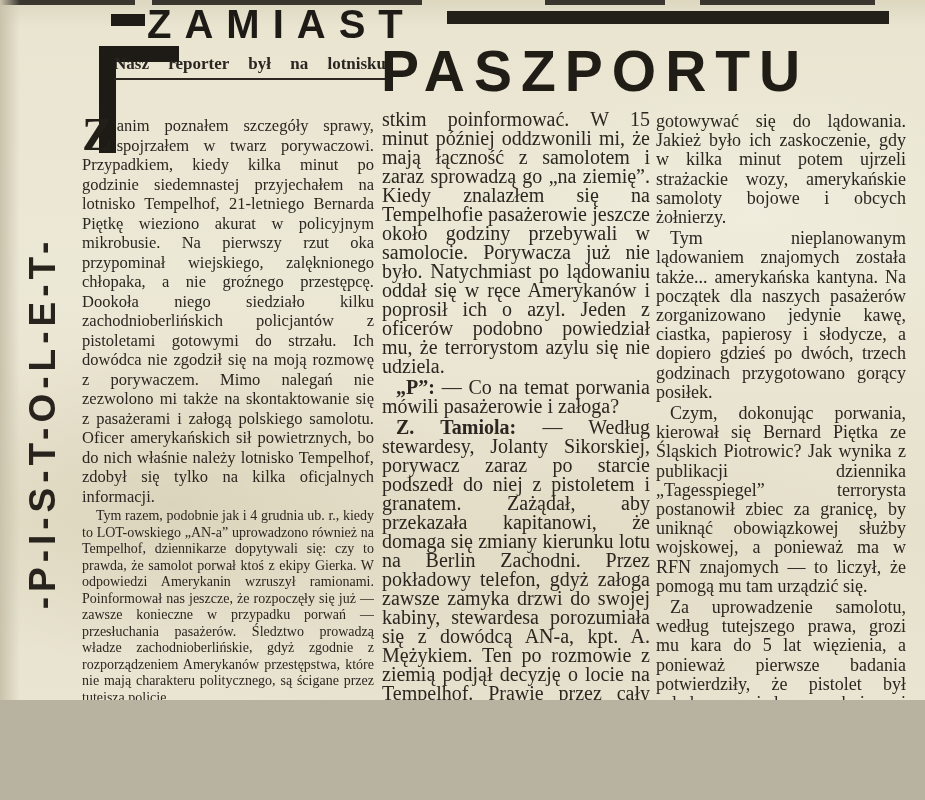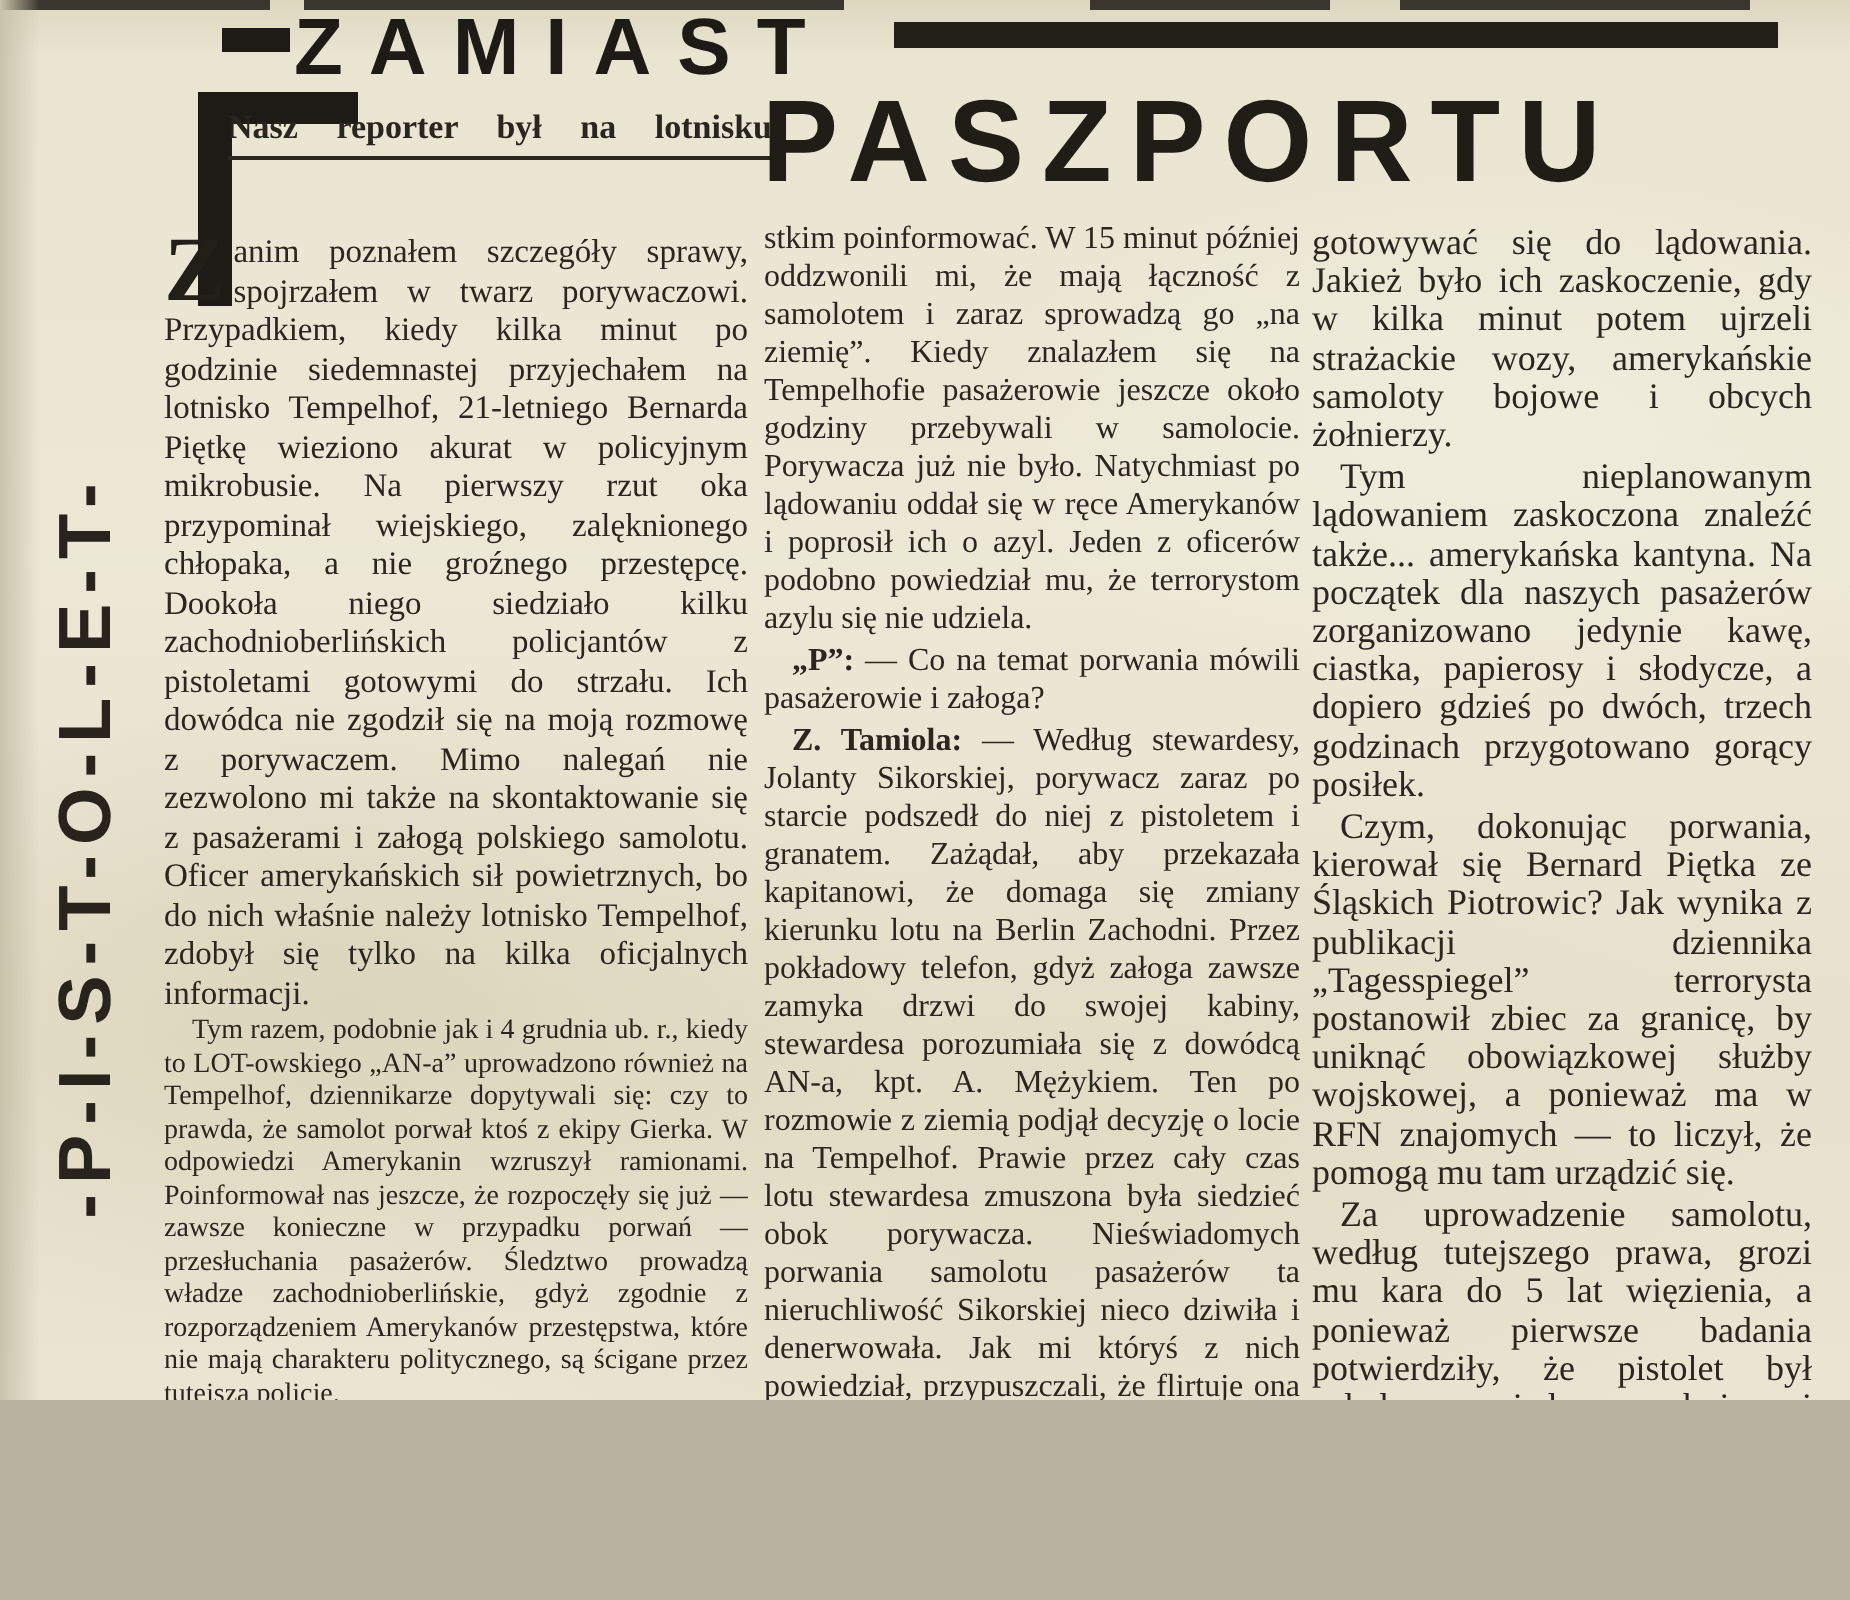--- a/index.html
+++ b/index.html
@@ -54,21 +54,21 @@
     text-align:justify;text-align-last:justify;color:#292520;
   }
   
   .col{position:absolute;text-align:justify;}
   #col1{left:82px;top:116px;width:292px;height:660px;overflow:hidden;}
   #col2{left:382px;top:110px;width:268px;height:680px;overflow:hidden;}
   #col3{left:656px;top:112px;width:250px;height:630px;overflow:hidden;}
   .para{margin:0 0 2px 0;font-size:16.5px;line-height:19.5px;text-indent:14px;}
   .para.first{text-indent:0;}
   .para.small{font-size:14px;line-height:16.5px;}
-  #col2 .para, #col3 .para{font-size:16px;line-height:19px;}
+  #col2 .para, #col3 .para{font-size:20px;line-height:19px;}
   #col3 .para{font-size:18px;line-height:19.2px;}
   .dropcap{
     float:left;font-size:46px;line-height:34px;font-weight:bold;
     padding:2px 4px 0 0;color:#221e18;
   }
   .leadin{font-weight:bold;}
   
   .byline{
     position:absolute;left:634px;top:740px;width:280px;
     font-weight:bold;font-size:22px;letter-spacing:10px;
@@ -116,21 +116,21 @@
       <p class="para small">Tym razem, podobnie jak i 4 grudnia ub. r., kiedy to LOT-owskiego „AN-a” uprowadzono również na Tempelhof, dziennikarze dopytywali się: czy to prawda, że samolot porwał ktoś z ekipy Gierka. W odpowiedzi Amerykanin wzruszył ramionami. Poinformował nas jeszcze, że rozpoczęły się już — zawsze konieczne w przypadku porwań — przesłuchania pasażerów. Śledztwo prowadzą władze zachodnioberlińskie, gdyż zgodnie z rozporządzeniem Amerykanów przestępstwa, które nie mają charakteru politycznego, są ścigane przez tutejszą policję.</p>
       <p class="para">Na skutek interwencji polskiej misji wojskowej w Berlinie Zachodnim dopuszczono jej przedstawicieli do uczestnictwa w przesłuchaniach, ale bez prawa zadawania pytań. Również szefowi tutejszej placówki LOT-u, Zbigniewowi Tamiole, umożliwiono porozumienie z pasażerami i załogą. On będzie moim informatorem.</p>
     </div>
   <div class="col" id="col2">
       <p class="para first">stkim poinformować. W 15 minut później oddzwonili mi, że mają łączność z samolotem i zaraz sprowadzą go „na ziemię”. Kiedy znalazłem się na Tempelhofie pasażerowie jeszcze około godziny przebywali w samolocie. Porywacza już nie było. Natychmiast po lądowaniu oddał się w ręce Amerykanów i poprosił ich o azyl. Jeden z oficerów podobno powiedział mu, że terrorystom azylu się nie udziela.</p>
       <p class="para"><b class="leadin">„P”:</b> — Co na temat porwania mówili pasażerowie i załoga?</p>
       <p class="para"><b class="leadin">Z. Tamiola:</b> — Według stewardesy, Jolanty Sikorskiej, porywacz zaraz po starcie podszedł do niej z pistoletem i granatem. Zażądał, aby przekazała kapitanowi, że domaga się zmiany kierunku lotu na Berlin Zachodni. Przez pokładowy telefon, gdyż załoga zawsze zamyka drzwi do swojej kabiny, stewardesa porozumiała się z dowódcą AN-a, kpt. A. Mężykiem. Ten po rozmowie z ziemią podjął decyzję o locie na Tempelhof. Prawie przez cały czas lotu stewardesa zmuszona była siedzieć obok porywacza. Nieświadomych porwania samolotu pasażerów ta nieruchliwość Sikorskiej nieco dziwiła i denerwowała. Jak mi któryś z nich powiedział, przypuszczali, że flirtuje ona z młodym mężczyzną zamiast spełniać swoje obowiązki. Niektórych też drażniły częste dzwonki telefoniczne i rozmowy stewardesy przez telefon z załogą. Porywacz kilkakrotnie przestrzegał, że zna dobrze lotnisko berlińskie i żeby kapitan nie próbował robić jakichkolwiek trików, gdyż zastrzeli stewardesę, a granat rzuci w pasażerów.</p>
     </div>
   <div class="col" id="col3">
       <p class="para first">gotowywać się do lądowania. Jakież było ich zaskoczenie, gdy w kilka minut potem ujrzeli strażackie wozy, amerykańskie samoloty bojowe i obcych żołnierzy.</p>
-      <p class="para">Tym nieplanowanym lądowaniem zaskoczona znaleźć także... amerykańska kantyna. Na początek dla naszych pasażerów zorganizowano jedynie kawę, ciastka, papierosy i słodycze, a dopiero gdzieś po dwóch, trzech godzinach przygotowano gorący posiłek.</p>
+      <p class="para">Tym nieplanowanym lądowaniem znajomych została także... amerykańska kantyna. Na początek dla naszych pasażerów zorganizowano jedynie kawę, ciastka, papierosy i słodycze, a dopiero gdzieś po dwóch, trzech godzinach przygotowano gorący posiłek.</p>
       <p class="para">Czym, dokonując porwania, kierował się Bernard Piętka ze Śląskich Piotrowic? Jak wynika z publikacji dziennika „Tagesspiegel” terrorysta postanowił zbiec za granicę, by uniknąć obowiązkowej służby wojskowej, a ponieważ ma w RFN znajomych — to liczył, że pomogą mu tam urządzić się.</p>
       <p class="para">Za uprowadzenie samolotu, według tutejszego prawa, grozi mu kara do 5 lat więzienia, a ponieważ pierwsze badania potwierdziły, że pistolet był załadowany jednym nabojem i „strzelny”, to okoliczności łagodzące trudno będzie znaleźć. Najprawdopodobniej Piętce zostaną postawione następujące zarzuty: po pierwsze — sprowadzenie niebezpieczeństwa w ruchu powietrznym, po drugie — wywołanie zagrożenia życia 50 pasażerów i załogi, po trzecie — terroryzm.</p>
     </div>
 
   <div class="byline">MAREK REGEL</div>
   <div class="right-col-bar"></div>
   <div class="bottom-rule"></div>
   <div class="bottom-strip"></div>
 
 </div>

